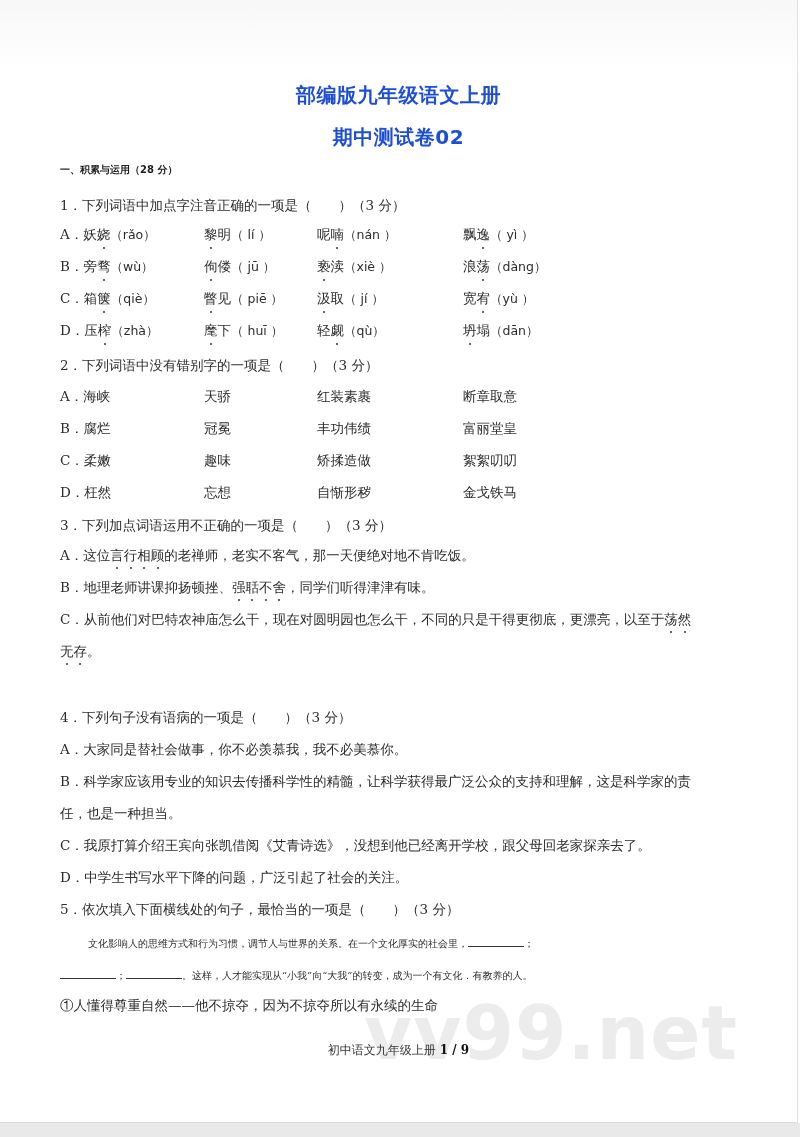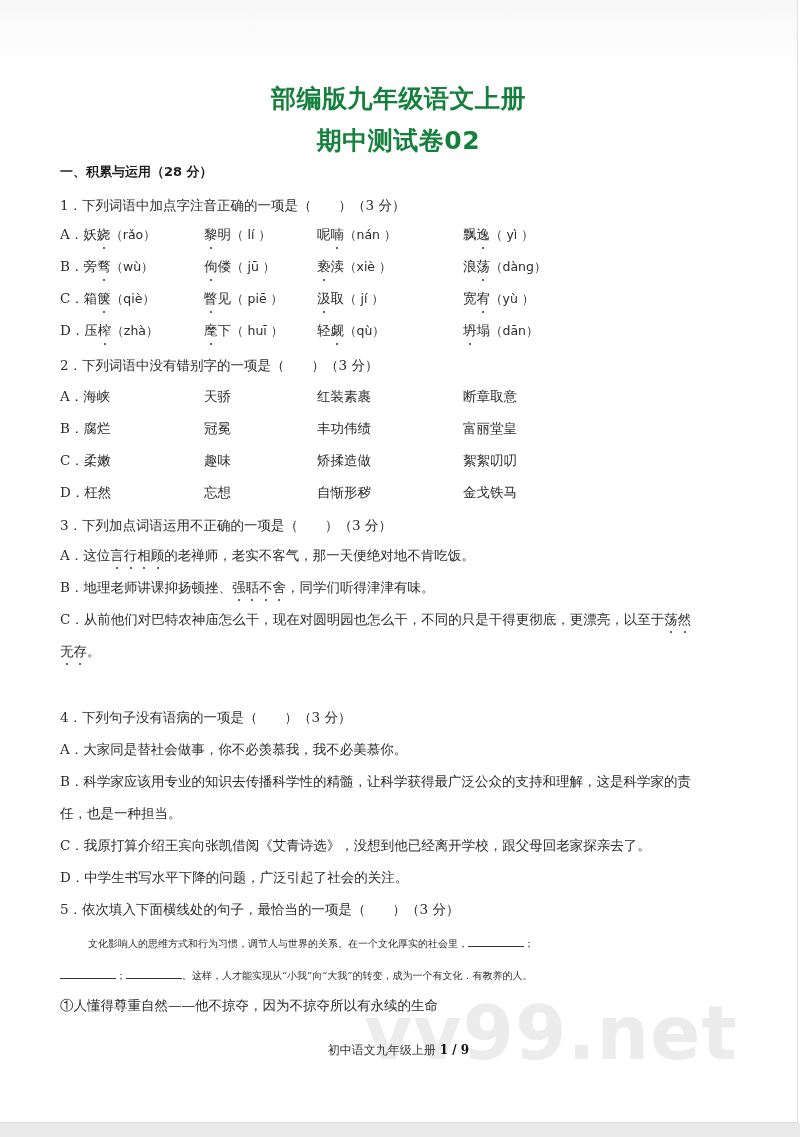--- a/index.html
+++ b/index.html
@@ -36,32 +36,32 @@
       left: 0; top: 1123px;
       width: 800px; height: 14px;
       background: #e9e9e9;
     }
     .title {
       position: absolute;
       left: 0; width: 797px;
       text-align: center;
       font-family: "DejaVu Sans", "Liberation Sans", sans-serif;
       font-weight: bold;
-      font-size: 25px;
-      color: #15803d;
+      font-size: 20px;
+      color: #1d4ed8;
       letter-spacing: 0.5px;
     }
     .t1 { top: 82px; }
     .t2 { top: 124px; }
     .section {
       position: absolute;
       left: 60px; top: 163px;
       font-family: "DejaVu Sans", "Liberation Sans", sans-serif;
       font-weight: bold;
-      font-size: 13px;
+      font-size: 10px;
       color: #1e1e1e;
     }
     .line {
       position: absolute;
       left: 60px;
       font-size: 13.5px;
       line-height: 18px;
       white-space: nowrap;
       color: #2c2c2c;
     }

